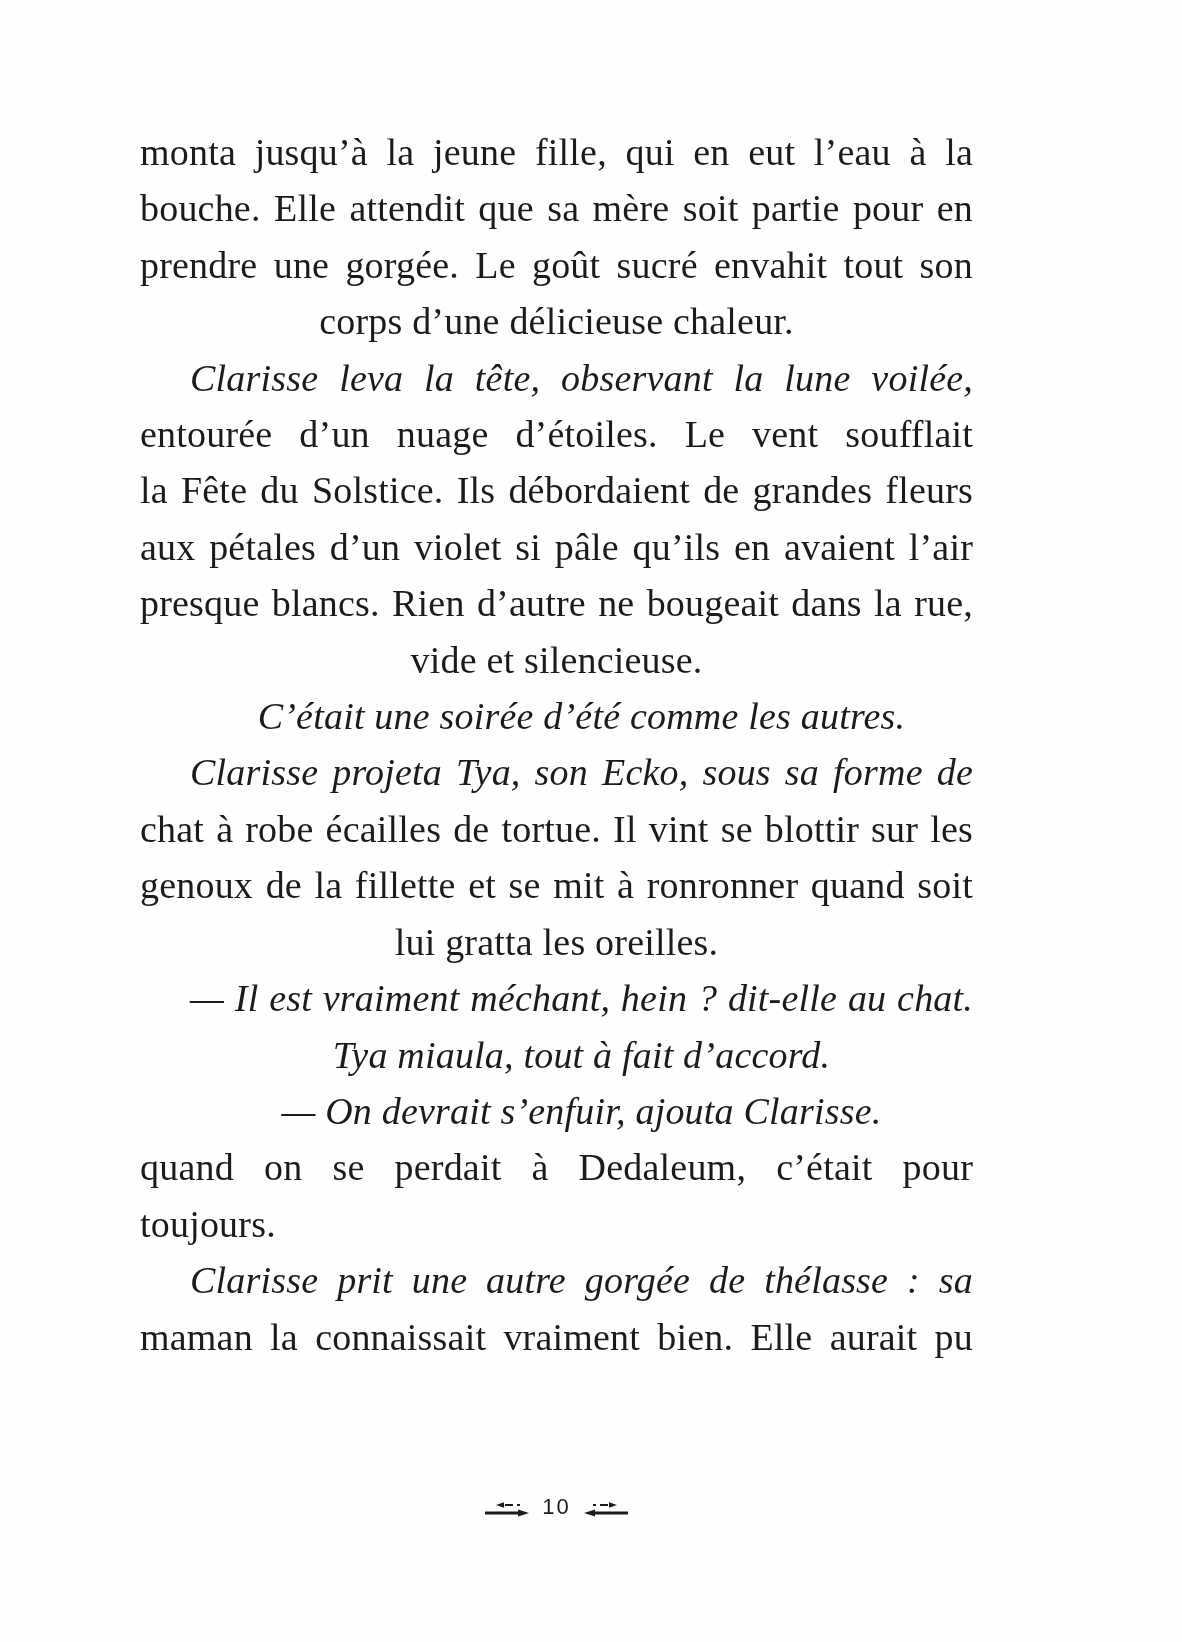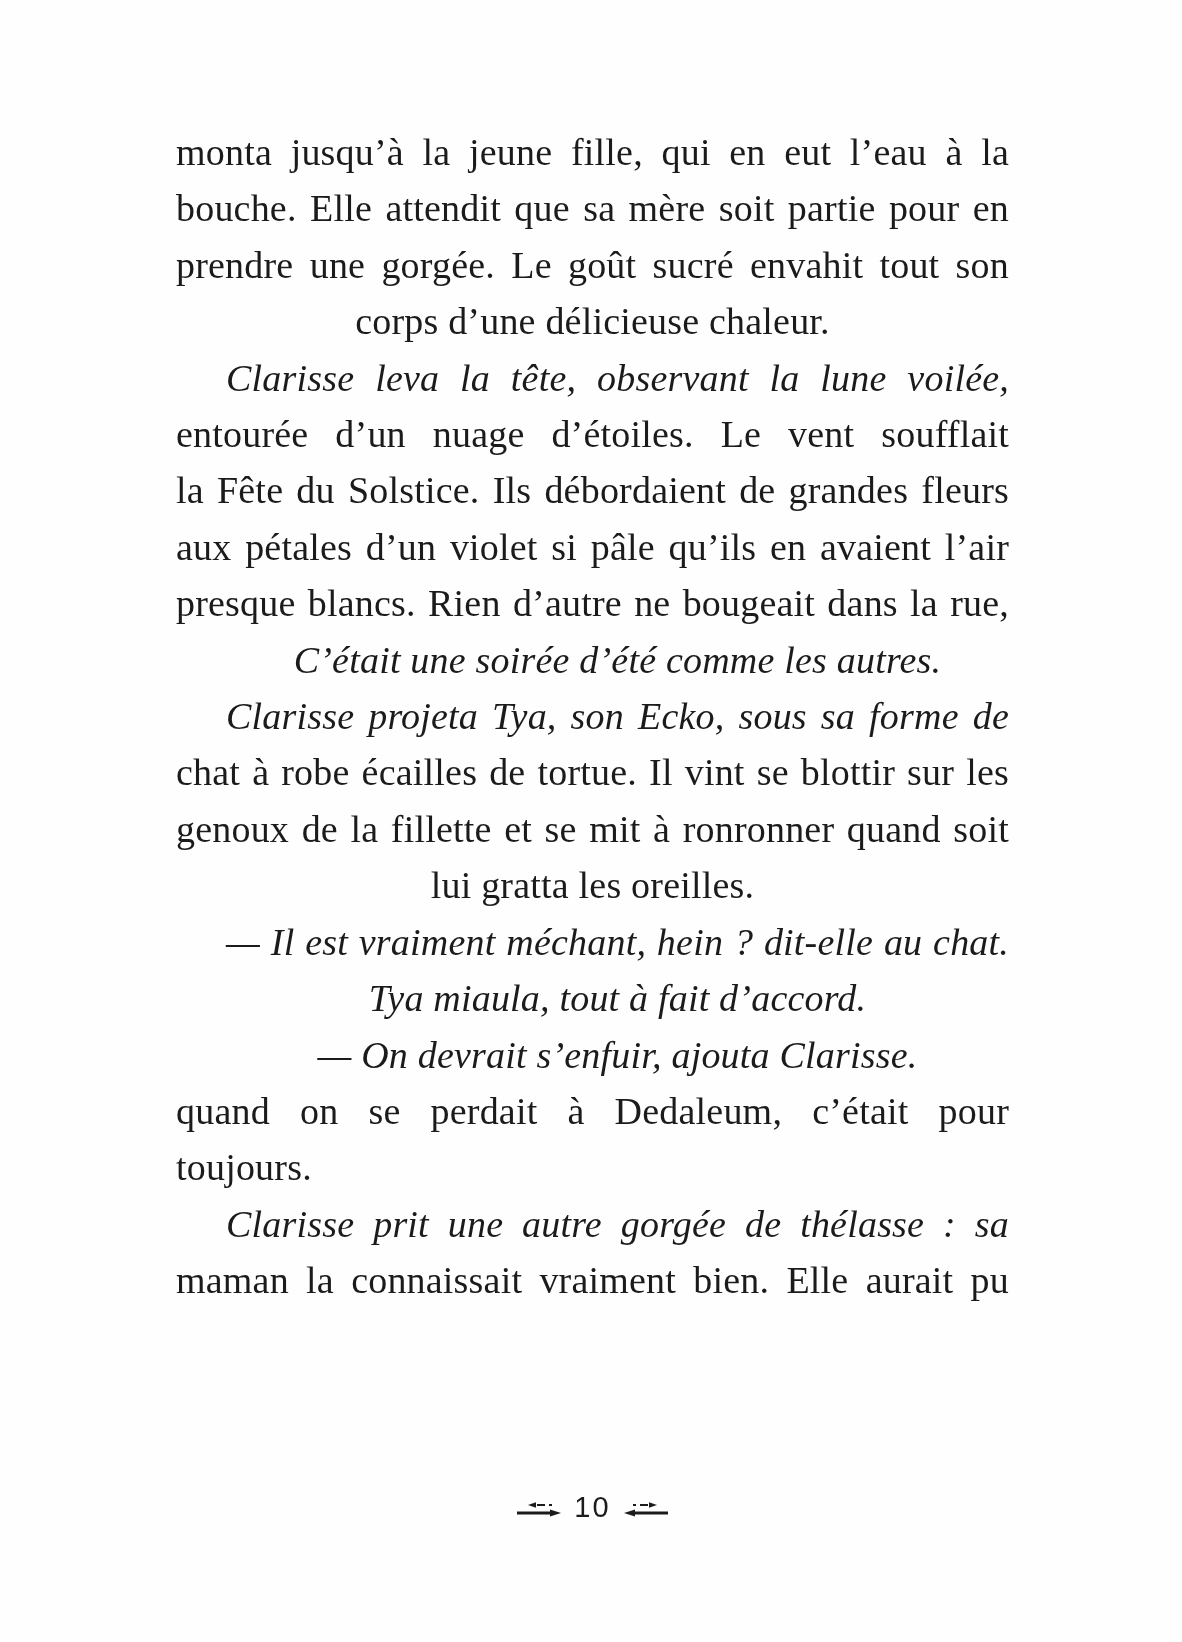--- a/index.html
+++ b/index.html
@@ -11,21 +11,20 @@
     height: 1642px;
     position: relative;
     background: #fefefe;
     color: #1b1b1b;
     font-family: "Liberation Serif", serif;
     overflow: hidden;
   }
   .page {
     position: absolute;
     inset: 0;
-    margin-left: 36px;
   }
   .text-block {
     position: absolute;
     left: 140px;
     top: 124px;
     width: 833px;
     font-size: 38px;
     line-height: 56.4px;
     letter-spacing: 0.2px;
   }
@@ -48,21 +47,21 @@
     top: 1492px;
     width: 833px;
     height: 34px;
     display: flex;
     justify-content: center;
     align-items: center;
     gap: 11px;
   }
   .pagenum {
     font-family: "Liberation Sans", sans-serif;
-    font-size: 29px;
+    font-size: 22px;
     line-height: 1;
     letter-spacing: 2px;
     color: #1b1b1b;
     transform: translateY(-2px);
   }
   .orn {
     display: block;
   }
   .orn svg {
     display: block;
@@ -76,20 +75,21 @@
   <main class="text-block" id="text-block">
       <div class="line justify">monta jusqu’à la jeune fille, qui en eut l’eau à la</div>
       <div class="line justify">bouche. Elle attendit que sa mère soit partie pour en</div>
       <div class="line justify">prendre une gorgée. Le goût sucré envahit tout son</div>
       <div class="line">corps d’une délicieuse chaleur.</div>
       <div class="line justify indent">Clarisse leva la tête, observant la lune voilée,</div>
       <div class="line justify">entourée d’un nuage d’étoiles. Le vent soufflait</div>
       <div class="line justify">la Fête du Solstice. Ils débordaient de grandes fleurs</div>
       <div class="line justify">aux pétales d’un violet si pâle qu’ils en avaient l’air</div>
       <div class="line justify">presque blancs. Rien d’autre ne bougeait dans la rue,</div>
+      <div class="line">vide et silencieuse.</div>
       <div class="line indent">C’était une soirée d’été comme les autres.</div>
       <div class="line justify indent">Clarisse projeta Tya, son Ecko, sous sa forme de</div>
       <div class="line justify">chat à robe écailles de tortue. Il vint se blottir sur les</div>
       <div class="line justify">genoux de la fillette et se mit à ronronner quand soit</div>
       <div class="line">lui gratta les oreilles.</div>
       <div class="line justify indent">— Il est vraiment méchant, hein ? dit-elle au chat.</div>
       <div class="line indent">Tya miaula, tout à fait d’accord.</div>
       <div class="line indent">— On devrait s’enfuir, ajouta Clarisse.</div>
       <div class="line justify">quand on se perdait à Dedaleum, c’était pour toujours.</div>
       <div class="line justify indent">Clarisse prit une autre gorgée de thélasse : sa</div>

